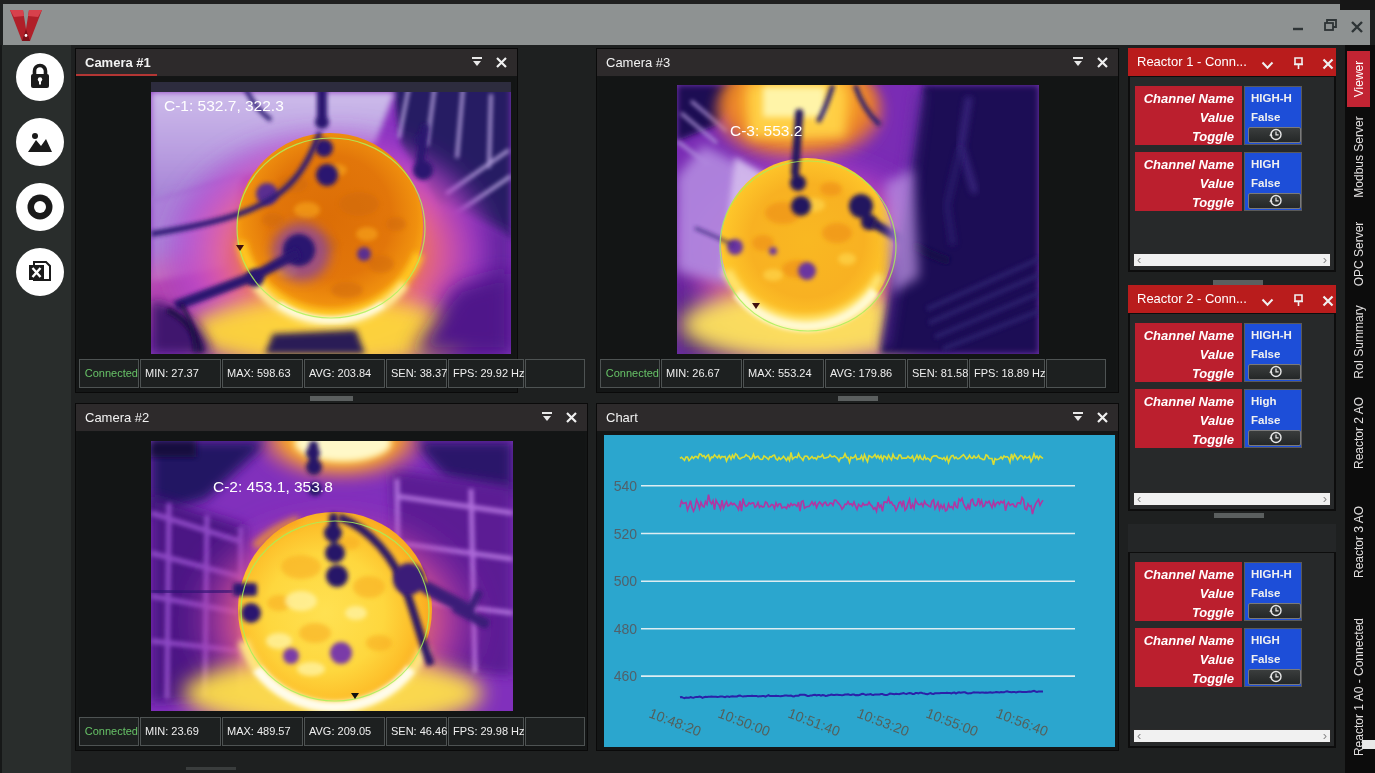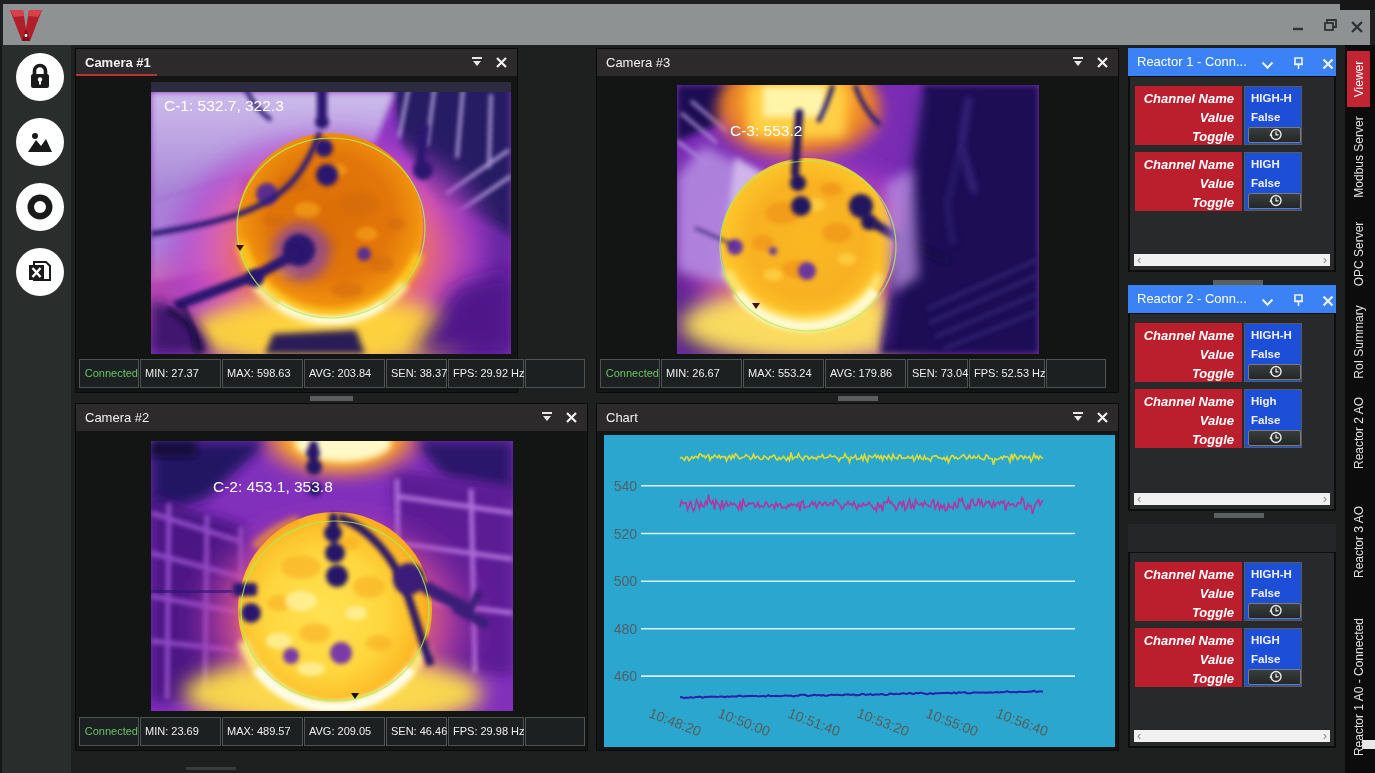--- a/index.html
+++ b/index.html
@@ -25,21 +25,21 @@
 .picons { position:absolute; right:10px; top:7px; }
 .pbody { position:absolute; left:2px; top:28px; right:2px; bottom:2px; background:#131515; }
 
 .sbar { position:absolute; left:3px; bottom:4px; height:29px; display:flex; }
 .scell { border:1px solid #4e5353; margin-right:1px; background:#1d2020; color:#eeeeee;
   font-size:11px; line-height:27px; padding-left:4px; white-space:nowrap; }
 .sconn { color:#67c267;text-align:right; }
 
 
 .rpanel { position:absolute; left:1128px; width:208px; background:#242627; }
-.rhead { position:absolute; left:0; top:0; right:0; height:34px; background:#3b82f6; }
+.rhead { position:absolute; left:0; top:0; right:0; height:34px; background:#b91c1c; }
 .rtitle { position:absolute; left:9px; top:6px; font-size:13px; color:#ffffff; }
 .ricons { position:absolute; right:2px; top:8px; }
 .rbody { position:absolute; left:0; top:28px; right:0; bottom:0; background:#27292a;
   border:2px solid #0d0d0d; border-top:1px solid #0d0d0d; padding-top:9px; }
 .card { display:flex; margin:0 32px 7px 5px; height:59px; }
 .cred { width:112px; background:#bb1f2e; color:#ffffff; font-size:13px; font-weight:bold;
   font-style:italic; text-align:right; padding:3px 8px 0 0; }
 .cred div { line-height:19px;padding-left:8px; }
 .cval { width:59px; margin-left:2px; background:#1d4ed8; border:1px solid #5a5a5a;
   color:#f0f0f0; font-size:11.5px; font-weight:bold; padding:2px 0 0 6px; }
@@ -363,22 +363,22 @@
 
 <ellipse cx="131" cy="161" rx="88" ry="85" fill="none" stroke="#a8f058" stroke-width="1.2" opacity="0.85"></ellipse>
 <polygon points="75,218 83,218 79,224" fill="#401010"></polygon>
 <text x="53" y="51" font-family="'Liberation Sans',sans-serif" font-size="15.5" fill="#ffffff">C-3: 553.2</text>
 </svg></div>
   <div class="sbar">
       <div class="scell sconn" style="width:60px">Connected</div>
       <div class="scell" style="width:81px">MIN: 26.67</div>
       <div class="scell" style="width:81px">MAX: 553.24</div>
       <div class="scell" style="width:81px">AVG: 179.86</div>
-      <div class="scell" style="width:61px">SEN: 73.04</div>
-      <div class="scell" style="width:76px">FPS: 52.53 Hz</div>
+      <div class="scell" style="width:61px">SEN: 81.58</div>
+      <div class="scell" style="width:76px">FPS: 18.89 Hz</div>
       <div class="scell" style="width:60px"></div>
     </div>
 </div>
 
 <div class="panel" style="left:75px;top:403px;width:513px;height:348px">
   <div class="phead">
       <span class="ptitle">Camera #2</span>
     <svg class="picons" width="40" height="13" viewBox="0 0 40 13">
       <rect x="5" y="1" width="10" height="2" fill="#e8e8e8"></rect>
         <polygon points="6,5 14,5 10,10" fill="#e8e8e8"></polygon>

